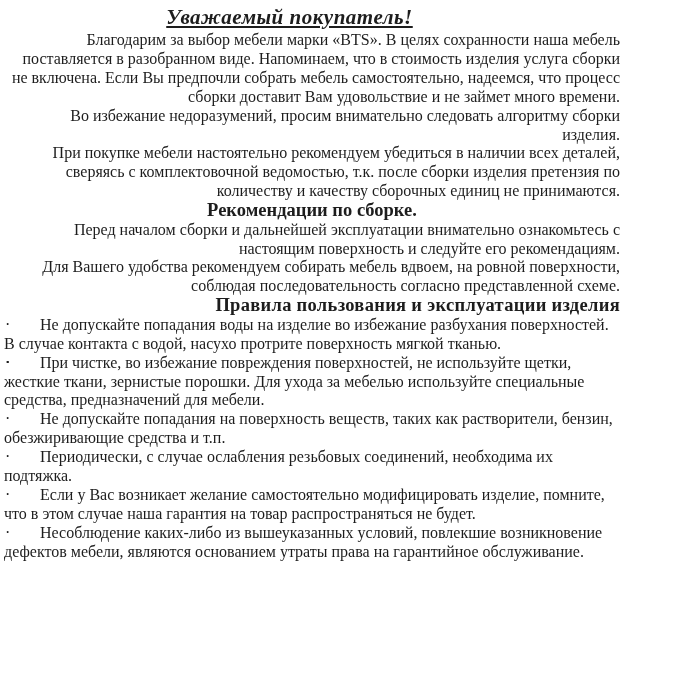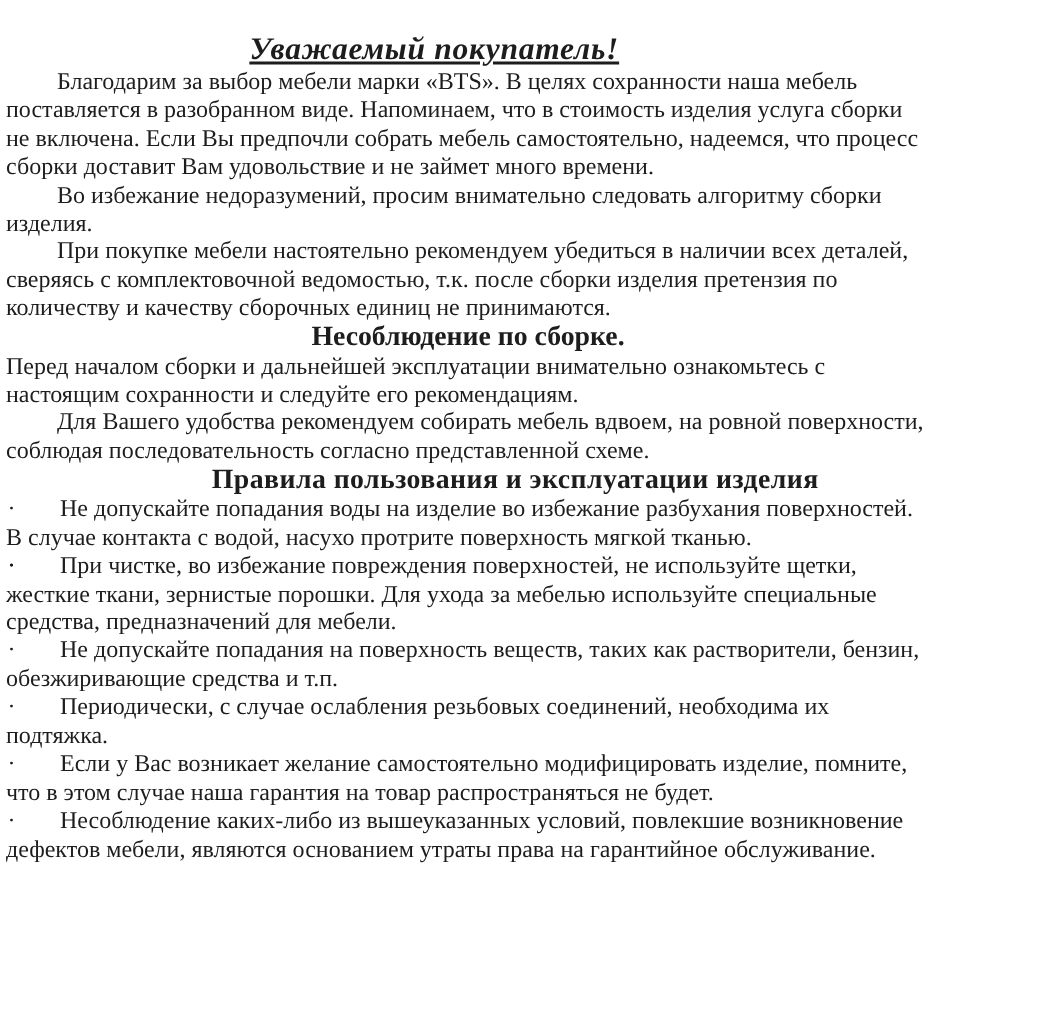--- a/index.html
+++ b/index.html
@@ -9,51 +9,51 @@
     background: #ffffff;
     overflow: hidden;
   }
   body {
     font-family: "Liberation Serif", "DejaVu Serif", serif;
     color: #1d1d1d;
   }
   .page {
     width: 624px;
     height: 678px;
-    padding: 18px 4px 0 4px;
+    padding: 3px 4px 0 4px;
     background: #ffffff;
     border-radius: 18px;
   }
   .doc-title {
     font-size: 21px;
     line-height: 28px;
     font-weight: bold;
     font-style: italic;
     text-decoration: underline;
     text-align: center;
     margin-right: 45px;
     letter-spacing: 0.5px;
   }
   .para {
     font-size: 16px;
     line-height: 18.9px;
-    text-align: left;
+    text-align: right;
   }
   .indent { text-indent: 34px; }
   .heading-center {
     font-size: 18.5px;
     line-height: 19.5px;
     font-weight: bold;
     text-align: center;
   }
   .heading-usage {
     font-size: 18.5px;
     line-height: 19.5px;
     font-weight: bold;
-    text-align: center;
+    text-align: right;
     margin-left: 63px;
     letter-spacing: 0.3px;
   }
   .rule {
     position: relative;
     font-size: 16px;
     line-height: 18.9px;
     text-indent: 36px;
   }
   .rule .marker {
@@ -68,23 +68,23 @@
 <body>
 
 <div class="page">
 
   <h1 class="doc-title">Уважаемый покупатель!</h1>
 
   <p class="para indent">Благодарим за выбор мебели марки «BTS». В целях сохранности наша мебель поставляется в разобранном виде. Напоминаем, что в стоимость изделия услуга сборки не включена. Если Вы предпочли собрать мебель самостоятельно, надеемся, что процесс сборки доставит Вам удовольствие и не займет много времени.</p>
   <p class="para indent">Во избежание недоразумений, просим внимательно следовать алгоритму сборки изделия.</p>
   <p class="para indent">При покупке мебели настоятельно рекомендуем убедиться в наличии всех деталей, сверяясь с комплектовочной ведомостью, т.к. после сборки изделия претензия по количеству и качеству сборочных единиц не принимаются.</p>
 
-  <h2 class="heading-center">Несоблюдение по сборке.</h2>
+  <h2 class="heading-center">Рекомендации по сборке.</h2>
 
-  <p class="para">Перед началом сборки и дальнейшей эксплуатации внимательно ознакомьтесь с настоящим сохранности и следуйте его рекомендациям.</p>
+  <p class="para">Перед началом сборки и дальнейшей эксплуатации внимательно ознакомьтесь с настоящим поверхность и следуйте его рекомендациям.</p>
   <p class="para indent">Для Вашего удобства рекомендуем собирать мебель вдвоем, на ровной поверхности, соблюдая последовательность согласно представленной схеме.</p>
 
   <h2 class="heading-usage">Правила пользования и эксплуатации изделия</h2>
 
 
   <div class="rule">
     <span class="marker">·</span>
     <span class="rule-text">Не допускайте попадания воды на изделие во избежание разбухания поверхностей. В случае контакта с водой, насухо протрите поверхность мягкой тканью.</span>
   </div>
   <div class="rule">

